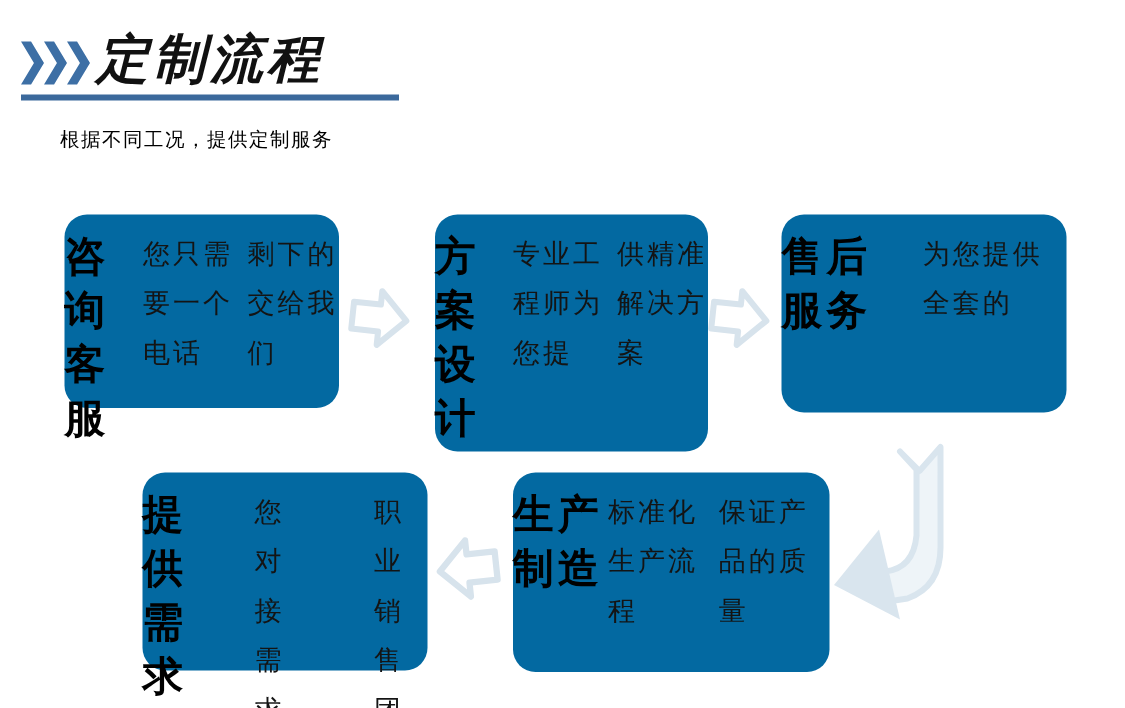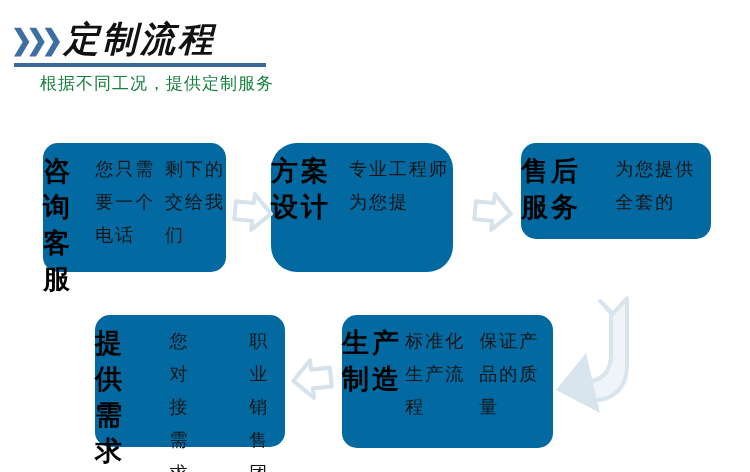--- a/index.html
+++ b/index.html
@@ -17,34 +17,34 @@
     position:absolute; left:64px; top:16px;
     font-size:35px; font-weight:bold; color:#111;
     letter-spacing:3px;
     font-style:italic;
   }
   .title-underline {
     position:absolute; left:14px; top:63px;
     width:252px; height:4px; background:#3b699c;
   }
   .section-subtitle {
-    position:absolute; left:40px; top:72px;
-    font-size:17px; color:#15803d; letter-spacing:1px;
+    position:absolute; left:40px; top:84px;
+    font-size:13px; color:#000000; letter-spacing:1px;
   }
   
   .step {
     position:absolute;
     background:#0369a1;
     border-radius:15px;
     display:flex; flex-direction:row; align-items:flex-start;
     padding-top:10px;
   }
   .s1 { left:43px;  top:143px; width:183px; height:129px; }
-  .s2 { left:271px; top:143px; width:182px; height:129px;border-radius:26px; }
-  .s3 { left:521px; top:143px; width:190px; height:96px;gap:12px; }
+  .s2 { left:290px; top:143px; width:182px; height:158px; }
+  .s3 { left:521px; top:143px; width:190px; height:132px;gap:12px; }
   .s4 { left:95px;  top:315px; width:190px; height:132px;gap:44px; }
   .s5 { left:342px; top:315px; width:211px; height:133px; }
   .step-title {
     font-size:27px; font-weight:bold; color:#000;
     letter-spacing:3px; margin-bottom:7px;
     font-family:"Liberation Sans", sans-serif;
   }
   .step-line {
     font-size:18px; color:#141414; line-height:33px;
     letter-spacing:2px;
@@ -77,20 +77,21 @@
 
     <div class="step s1">
       <div class="step-title">咨询客服</div>
       <div class="step-line">您只需要一个电话</div>
       <div class="step-line">剩下的交给我们</div>
     </div>
 
     <div class="step s2">
       <div class="step-title">方案设计</div>
       <div class="step-line">专业工程师为您提</div>
+      <div class="step-line">供精准解决方案</div>
     </div>
 
     <div class="step s3">
       <div class="step-title">售后服务</div>
       <div class="step-line">为您提供全套的</div>
     </div>
 
     <div class="step s4">
       <div class="step-title">提供需求</div>
       <div class="step-line">您对接需求情况</div>

